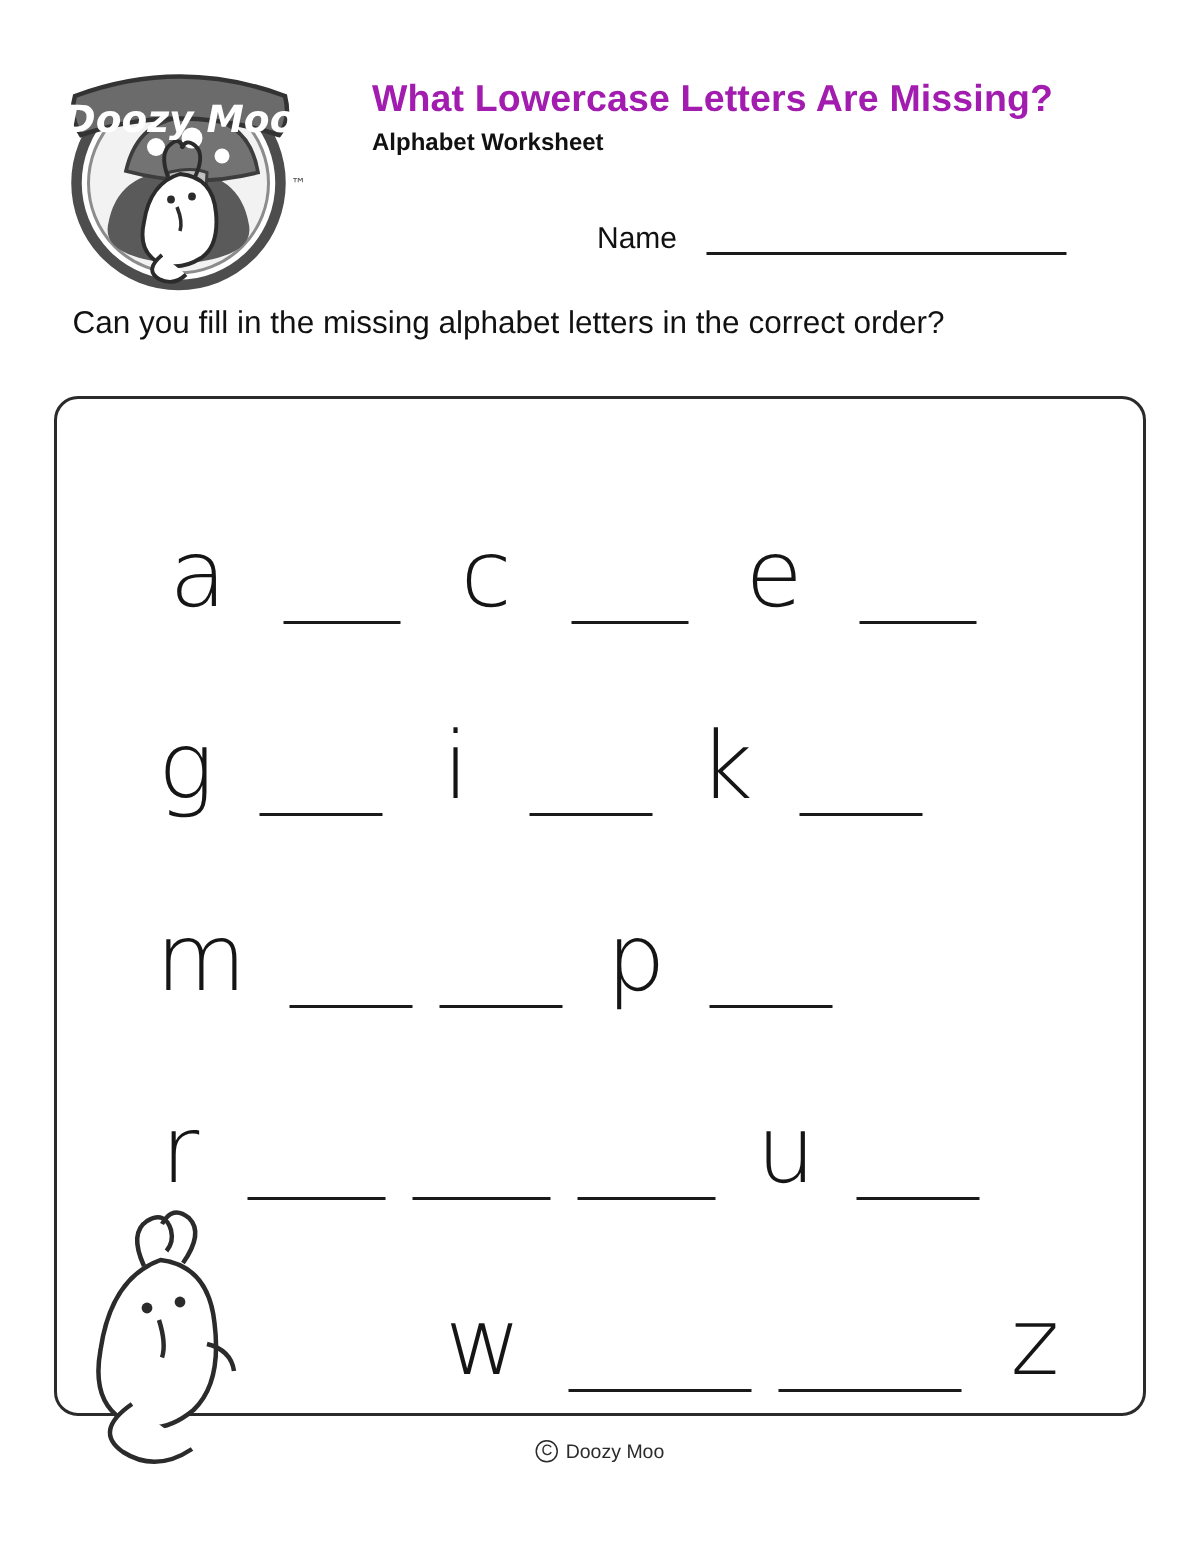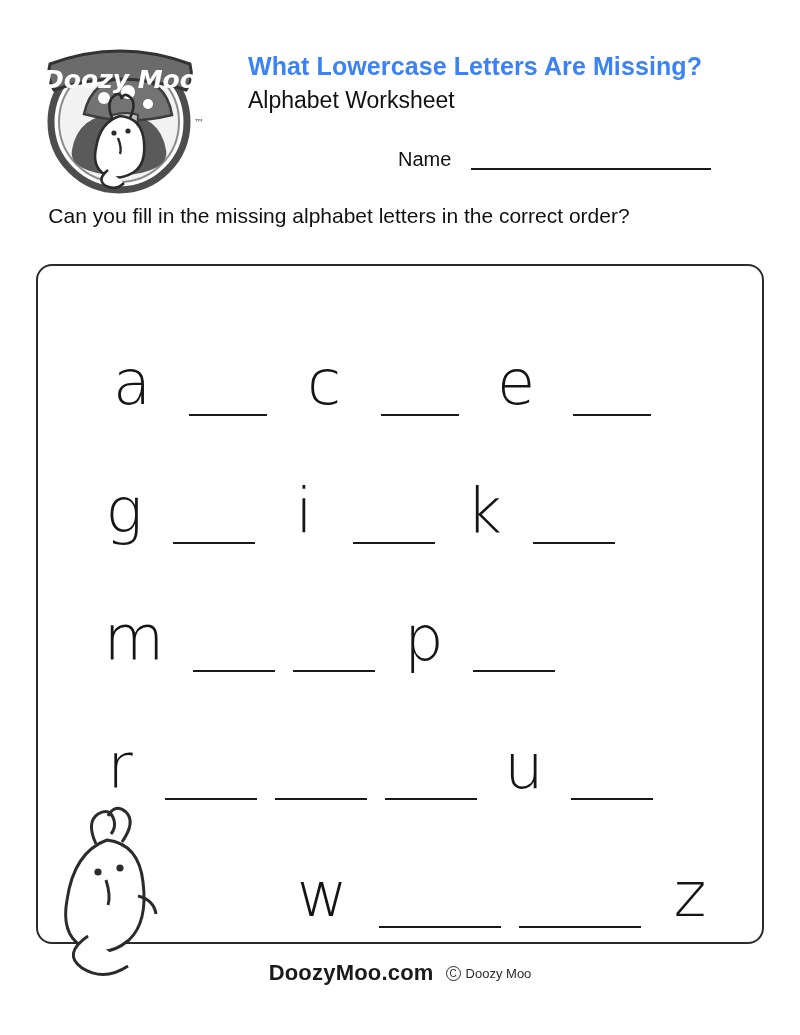--- a/index.html
+++ b/index.html
@@ -33,26 +33,26 @@
   .title-block {
     position: absolute;
     left: 248px; top: 52px;
     width: 520px;
   }
   .title {
     font-size: 25px;
     font-weight: bold;
     letter-spacing: 0.1px;
     margin: 0;
-    color: #3b82f6;
+    color: #a21caf;
     white-space: nowrap;
   }
   .subtitle {
-    font-size: 23px;
-    font-weight: normal;
+    font-size: 16px;
+    font-weight: bold;
     margin: 6px 0 0 0;
     color: #111111;
   }
 
   .name-row {
     position: absolute;
     left: 398px; top: 148px;
     display: flex;
     align-items: flex-end;
   }
@@ -319,20 +319,19 @@
       <path d="M55 40 q32 4 36 42 q5 40 -14 58 q-24 20 -48 6 q-20 -13 -14 -46 q7 -48 40 -60z" fill="#ffffff" stroke="#2b2b2b" stroke-width="3"></path>
       <circle cx="46" cy="72" r="3.6" fill="#2b2b2b"></circle>
       <circle cx="68" cy="68" r="3.6" fill="#2b2b2b"></circle>
       <path d="M54 80 q5 16 2 25" fill="none" stroke="#2b2b2b" stroke-width="3"></path>
       <path d="M36 136 q-26 18 -6 32 q22 14 46 -2" fill="#ffffff" stroke="#2b2b2b" stroke-width="3"></path>
       <path d="M86 96 q16 4 18 18" fill="none" stroke="#2b2b2b" stroke-width="3"></path>
     </svg>
   </div>
 
   <div class="footer">
-    <span class="site">DoozyMoo.com</span>
     <span class="copyright">
       <span class="c-circle">C</span>
       <span>Doozy Moo</span>
     </span>
   </div>
 
 </div>
 
 </body></html>

